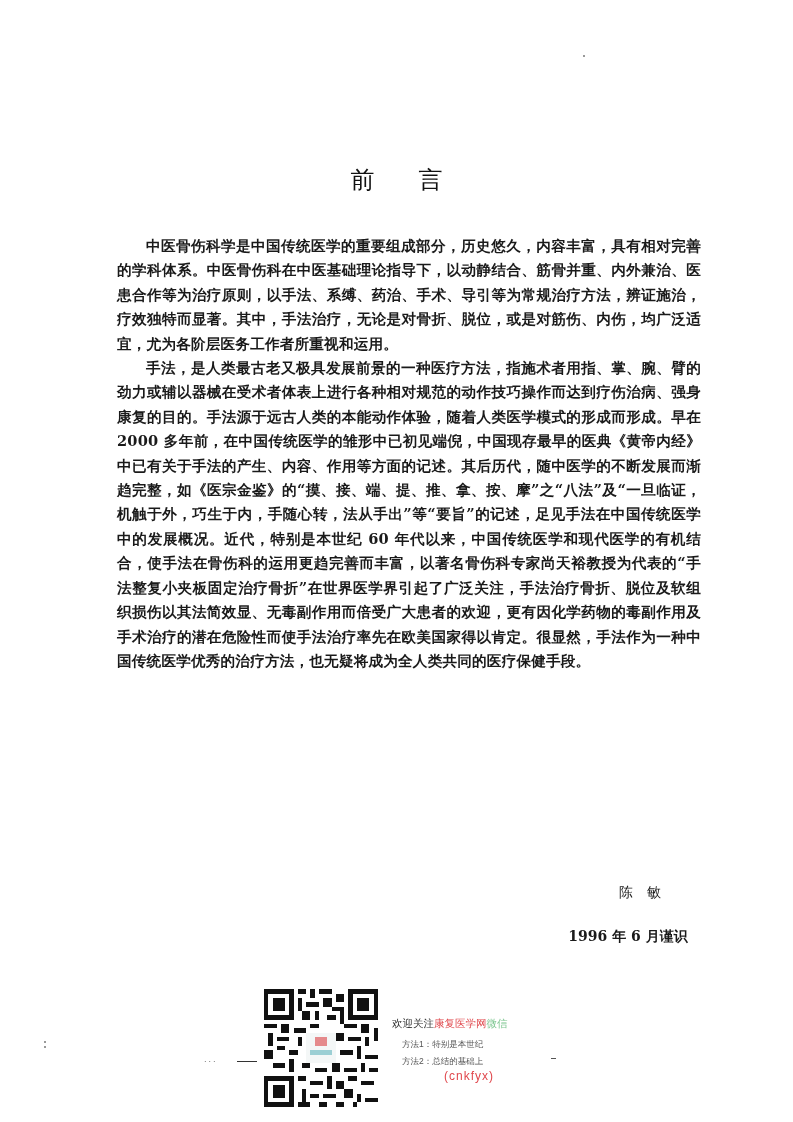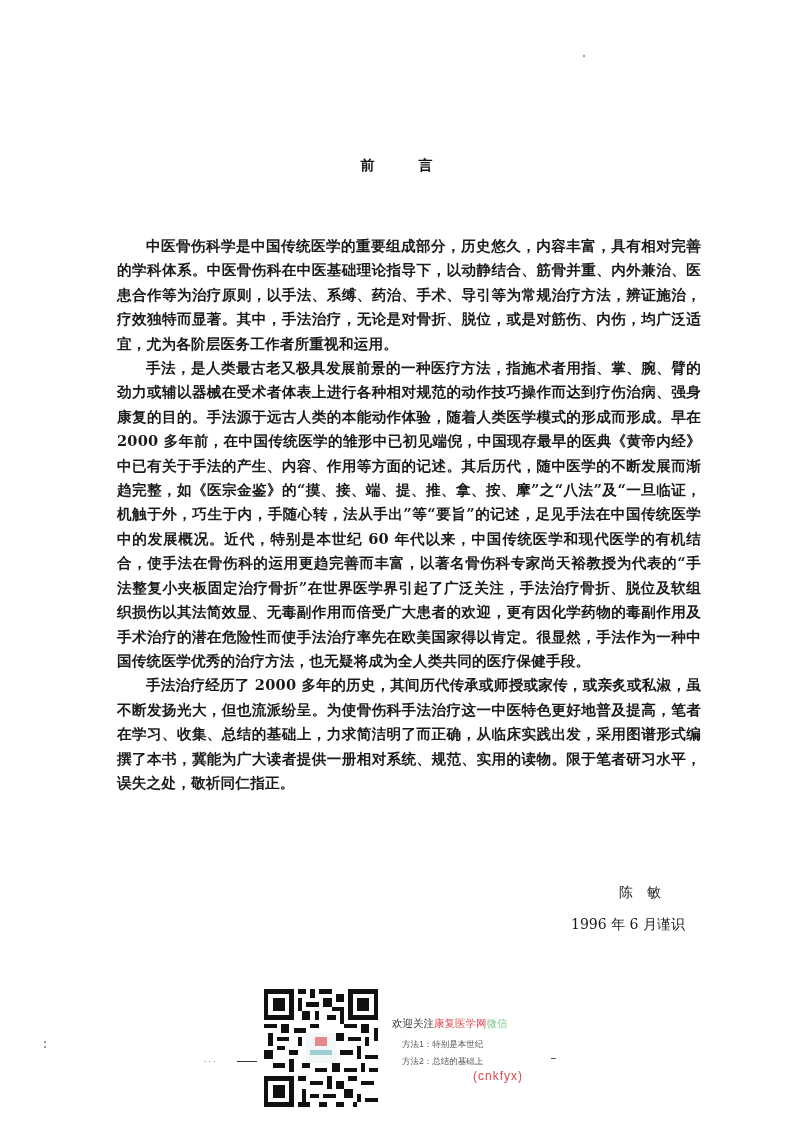--- a/index.html
+++ b/index.html
@@ -19,25 +19,25 @@
       position: absolute;
       left: 0; top: 0;
       width: 793px; height: 1122px;
     }
     .title {
       position: absolute;
       top: 148px;
       left: 0;
       width: 793px;
       text-align: center;
-      font-size: 14px;
+      font-size: 24px;
       letter-spacing: 44px;
       padding-left: 44px;
       box-sizing: border-box;
-      font-weight: bold;
+      font-weight: normal;
       color: #111;
     }
     .body-text {
       position: absolute;
       left: 117px;
       top: 234px;
       width: 584px;
       font-weight: bold;
     }
     .para {
@@ -59,21 +59,22 @@
       line-height: 24px;
       color: #1a1a1a;
       text-align: center;
     }
     .sig-name {
       padding-left: 38px;
       letter-spacing: 14px;
     }
     .sig-date {
       padding-left: 0px;
-      margin-top: 8px;
+      margin-top: 20px;
+      font-weight: bold;
     }
     .promo {
       position: absolute;
       left: 252px;
       top: 985px;
       width: 300px;
       height: 130px;
     }
     .qr {
       position: absolute;
@@ -105,21 +106,20 @@
       padding-left: 10px;
       white-space: nowrap;
     }
     .promo-method + .promo-method { margin-top: 5px; }
     .promo-id {
       font-size: 12px;
       color: #e0474c;
       margin-top: 1px;
       padding-left: 52px;
       letter-spacing: 1px;
-      text-align: center;
     }
     .dash-left {
       position: absolute;
       left: 237px;
       top: 1061px;
       width: 20px;
       height: 1px;
       background: #333;
     }
     .dots-left {
@@ -148,21 +148,20 @@
 </head>
 <body>
 
 <div class="page">
 
   <h1 class="title">前言</h1>
 
   <div class="body-text">
     <p class="para">中医骨伤科学是中国传统医学的重要组成部分，历史悠久，内容丰富，具有相对完善的学科体系。中医骨伤科在中医基础理论指导下，以动静结合、筋骨并重、内外兼治、医患合作等为治疗原则，以手法、系缚、药治、手术、导引等为常规治疗方法，辨证施治，疗效独特而显著。其中，手法治疗，无论是对骨折、脱位，或是对筋伤、内伤，均广泛适宜，尤为各阶层医务工作者所重视和运用。</p>
     <p class="para">手法，是人类最古老又极具发展前景的一种医疗方法，指施术者用指、掌、腕、臂的劲力或辅以器械在受术者体表上进行各种相对规范的动作技巧操作而达到疗伤治病、强身康复的目的。手法源于远古人类的本能动作体验，随着人类医学模式的形成而形成。早在 2000 多年前，在中国传统医学的雏形中已初见端倪，中国现存最早的医典《黄帝内经》中已有关于手法的产生、内容、作用等方面的记述。其后历代，随中医学的不断发展而渐趋完整，如《医宗金鉴》的“摸、接、端、提、推、拿、按、摩”之“八法”及“一旦临证，机触于外，巧生于内，手随心转，法从手出”等“要旨”的记述，足见手法在中国传统医学中的发展概况。近代，特别是本世纪 60 年代以来，中国传统医学和现代医学的有机结合，使手法在骨伤科的运用更趋完善而丰富，以著名骨伤科专家尚天裕教授为代表的“手法整复小夹板固定治疗骨折”在世界医学界引起了广泛关注，手法治疗骨折、脱位及软组织损伤以其法简效显、无毒副作用而倍受广大患者的欢迎，更有因化学药物的毒副作用及手术治疗的潜在危险性而使手法治疗率先在欧美国家得以肯定。很显然，手法作为一种中国传统医学优秀的治疗方法，也无疑将成为全人类共同的医疗保健手段。</p>
-    <p class="para">手法治疗经历了 2000 多年的历史，其间历代传承或师授或家传，或亲炙或私淑，虽不断发扬光大，但也流派纷呈。为使骨伤科手法治疗这一中医特色更好地普及提高，笔者在学习、收集、总结的基础上，力求简洁明了而正确，从临床实践出发，采用图谱形式编撰了本书，冀能为广大读者提供一册相对系统、规范、实用的读物。限于笔者研习水平，误失之处，敬祈同仁指正。</p>
   </div>
 
   <div class="signature">
     <div class="sig-name">陈敏</div>
     <div class="sig-date">1996 年 6 月谨识</div>
   </div>
 
   <div class="dots-left">···</div>
   <div class="dash-left"></div>
 

